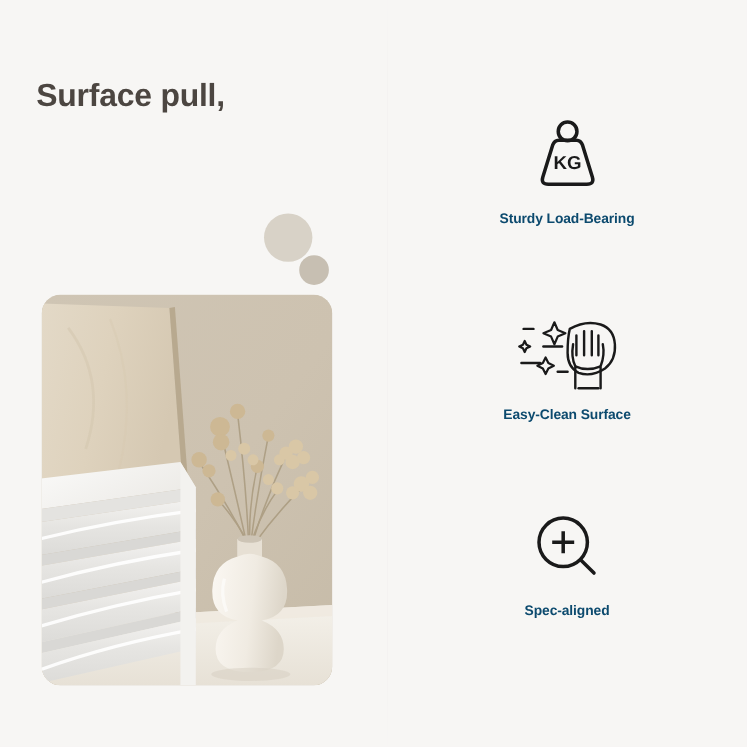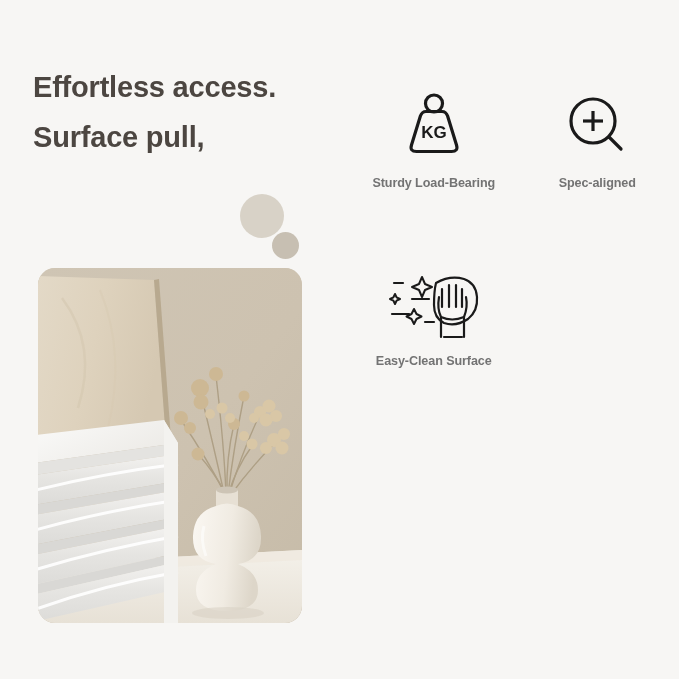--- a/index.html
+++ b/index.html
@@ -91,58 +91,57 @@
   .right-panel {
     position: relative;
     width: 327px;
     height: 679px;
     flex: 0 0 327px;
     background: #f7f6f4;
   }
   .feature-grid {
     position: absolute;
     left: 0;
-    top: 84px;
+    top: 100px;
     width: 327px;
     display: grid;
-    grid-template-columns: 1fr 1fr;
+    grid-template-columns: 1fr;
     grid-template-rows: 178px 178px 178px;
     column-gap: 0px;
   }
   .feature {
     display: flex;
     flex-direction: column;
     align-items: center;
     justify-content: flex-start;
   }
   .feature-icon {
     height: 82px;
     display: flex;
     align-items: center;
     justify-content: center;
   }
   .feature-icon svg { display: block; }
   .feature-label {
     margin-top: 10px;
     font-size: 12.6px;
     font-weight: bold;
-    color: #737373;
+    color: #0c4a6e;
     letter-spacing: -0.1px;
     white-space: nowrap;
   }
 </style>
 </head>
 <body>
 
 <div class="page">
 
   <div class="left-panel">
 
     <div class="headline">
-      <span class="headline-line">Effortless access.</span>
       <span class="headline-line">Surface pull,</span>
     </div>
 
     <div class="deco-circle-lg"></div>
     <div class="deco-circle-sm"></div>
 
     <div class="photo-frame">
       <svg width="264" height="355" viewBox="0 0 264 355" xmlns="http://www.w3.org/2000/svg">
         <defs>
           <linearGradient id="wallg" x1="0" y1="0" x2="1" y2="1">
@@ -286,32 +285,20 @@
             <text x="37" y="50" font-family="'Liberation Sans', sans-serif" font-size="17" font-weight="bold" fill="#1a1a1a" text-anchor="middle">KG</text>
           </svg>
         </div>
         <div class="feature-label">Sturdy Load-Bearing</div>
       </div>
 
 
 
       <div class="feature">
         <div class="feature-icon">
-          <svg width="68" height="68" viewBox="0 0 68 68" xmlns="http://www.w3.org/2000/svg">
-            <circle cx="30" cy="30" r="22" fill="none" stroke="#1a1a1a" stroke-width="3.2"></circle>
-            <line x1="30" y1="20" x2="30" y2="40" stroke="#1a1a1a" stroke-width="3.2"></line>
-            <line x1="20" y1="30" x2="40" y2="30" stroke="#1a1a1a" stroke-width="3.2"></line>
-            <line x1="46" y1="46" x2="58" y2="58" stroke="#1a1a1a" stroke-width="3.2" stroke-linecap="round"></line>
-          </svg>
-        </div>
-        <div class="feature-label">Spec-aligned</div>
-      </div>
-
-      <div class="feature">
-        <div class="feature-icon">
           <svg width="100" height="72" viewBox="0 0 100 72" xmlns="http://www.w3.org/2000/svg">
             <g stroke="#1a1a1a" stroke-width="2.2" stroke-linecap="round" fill="none">
               <line x1="10" y1="16" x2="19" y2="16"></line>
               <line x1="28" y1="32" x2="45" y2="32"></line>
               <line x1="8" y1="47" x2="25" y2="47"></line>
               <line x1="41" y1="55" x2="50" y2="55"></line>
             </g>
             <g fill="none" stroke="#1a1a1a" stroke-width="2" stroke-linejoin="round">
               <path d="M38 10 L41 17 L48 20 L41 23 L38 30 L35 23 L28 20 L35 17 Z"></path>
               <path d="M30 42 L32.5 47 L37.5 49.5 L32.5 52 L30 57 L27.5 52 L22.5 49.5 L27.5 47 Z"></path>
@@ -322,16 +309,28 @@
 
             <path d="M58 22 L58 40 M65 18 L65 40 M72 18 L72 40 M78 22 L78 40" stroke="#1a1a1a" stroke-width="2.2" stroke-linecap="round" fill="none"></path>
             <path d="M55 30 Q53 42 57 50 L57 70 M82 30 Q84 40 80 50 L80 70" stroke="#1a1a1a" stroke-width="2.2" fill="none" stroke-linecap="round"></path>
             <path d="M57 50 Q68 55 80 50" stroke="#1a1a1a" stroke-width="2.2" fill="none"></path>
             <path d="M60 70 L78 70" stroke="#1a1a1a" stroke-width="2.2" fill="none" stroke-linecap="round"></path>
           </svg>
         </div>
         <div class="feature-label">Easy-Clean Surface</div>
       </div>
 
+      <div class="feature">
+        <div class="feature-icon">
+          <svg width="68" height="68" viewBox="0 0 68 68" xmlns="http://www.w3.org/2000/svg">
+            <circle cx="30" cy="30" r="22" fill="none" stroke="#1a1a1a" stroke-width="3.2"></circle>
+            <line x1="30" y1="20" x2="30" y2="40" stroke="#1a1a1a" stroke-width="3.2"></line>
+            <line x1="20" y1="30" x2="40" y2="30" stroke="#1a1a1a" stroke-width="3.2"></line>
+            <line x1="46" y1="46" x2="58" y2="58" stroke="#1a1a1a" stroke-width="3.2" stroke-linecap="round"></line>
+          </svg>
+        </div>
+        <div class="feature-label">Spec-aligned</div>
+      </div>
+
 
     </div>
   </div>
 </div>
 
 </body></html>

